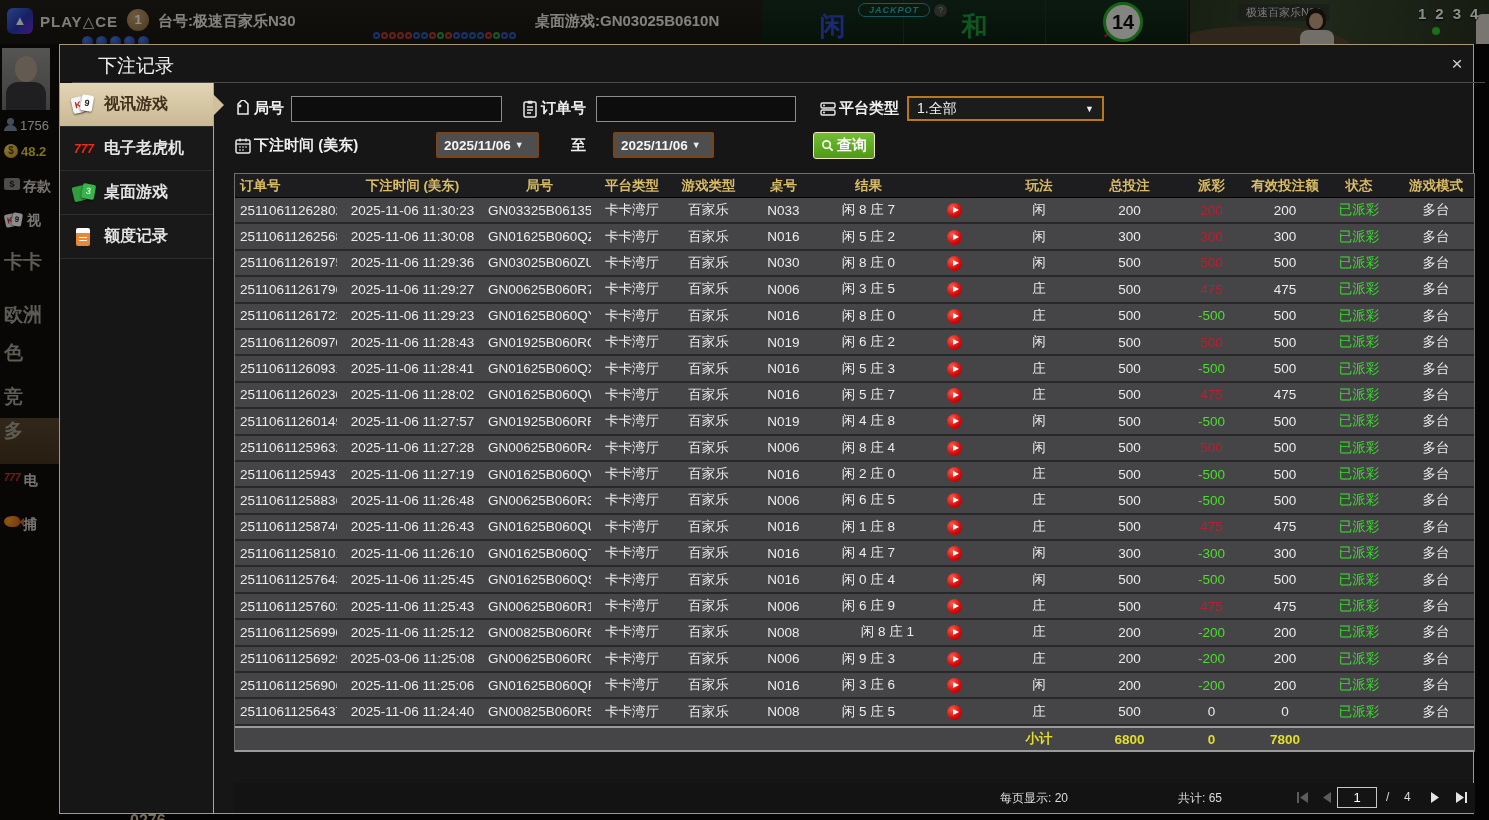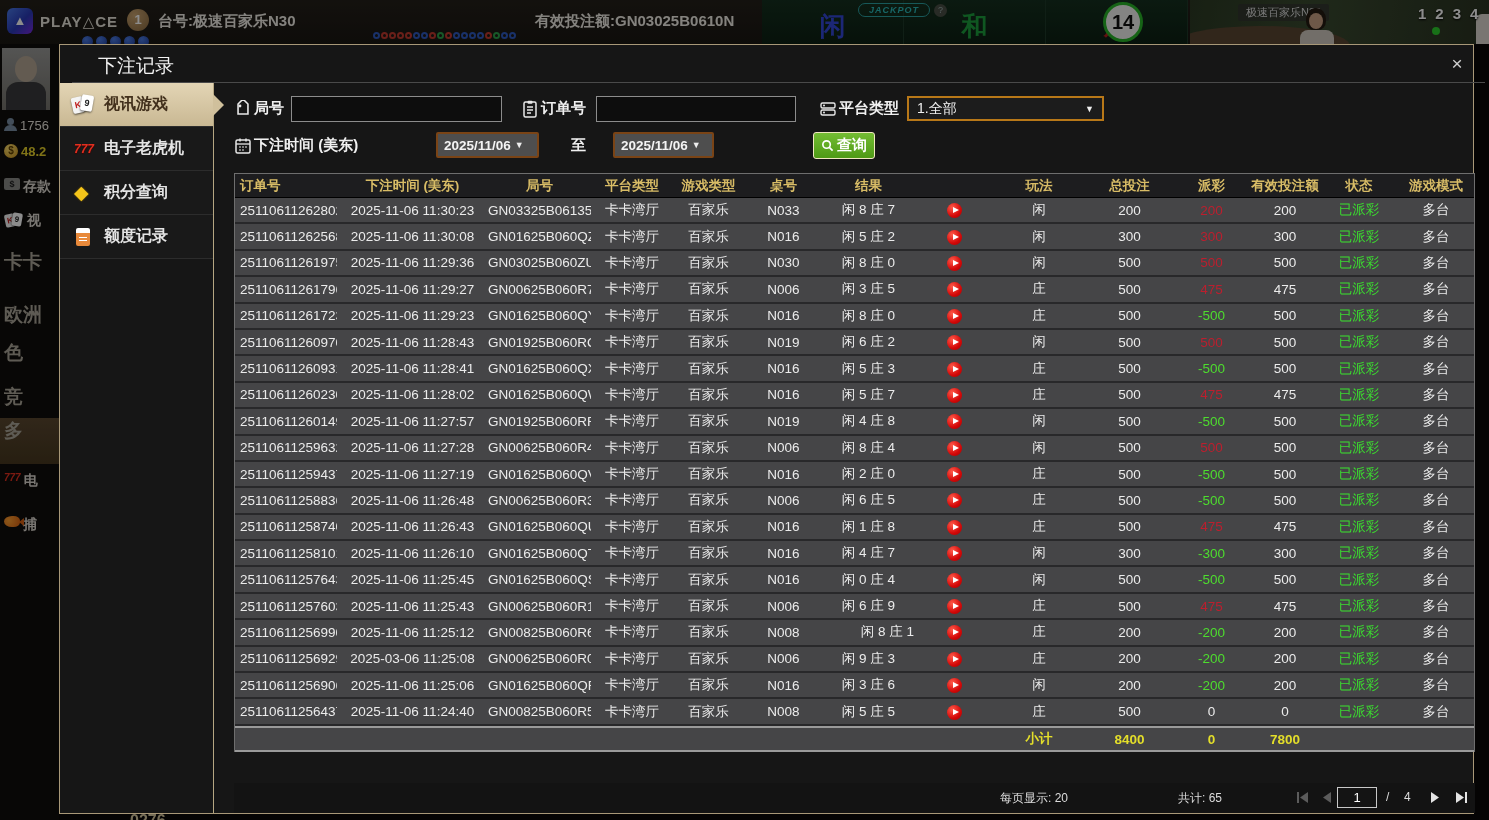--- a/index.html
+++ b/index.html
@@ -126,21 +126,21 @@
 </head>
 <body>
 
 <div class="stage">
 
   <div class="bg-top">
     <div class="logo">▲</div>
     <div class="brand">PLAY△CE</div>
     <div class="badge1">1</div>
     <div class="tbl-label">台号:极速百家乐N30</div>
-    <div class="round-label">有效投注额:GN03025B0610N</div>
+    <div class="round-label">桌面游戏:GN03025B0610N</div>
     <div class="road-tabs">
       <span class="road-tab"></span>
         <span class="road-tab"></span>
         <span class="road-tab"></span>
         <span class="road-tab"></span>
         <span class="road-tab"></span>
     </div>
     <div class="beads">
         <span class="bead blue"></span>
         <span class="bead red"></span>
@@ -241,22 +241,22 @@
     <div class="m-sidebar">
         <div class="tab active">
           <span class="tic tic-cards"></span>
           <span class="tlabel">视讯游戏</span>
         </div>
         <div class="tab">
           <span class="tic tic-slot"></span>
           <span class="tlabel">电子老虎机</span>
         </div>
         <div class="tab">
-          <span class="tic tic-diamond"></span>
-          <span class="tlabel">积分查询</span>
+          <span class="tic tic-green"></span>
+          <span class="tlabel">桌面游戏</span>
         </div>
         <div class="tab">
           <span class="tic tic-doc"></span>
           <span class="tlabel">额度记录</span>
         </div>
       </div>
 
     <div class="m-content">
 
       <div class="filters1">
@@ -652,21 +652,21 @@
           <div class="trow sumrow">
             <div class="cell left" style="width: 102px;"></div>
             <div class="cell" style="width: 151px;"></div>
             <div class="cell" style="width: 103px;"></div>
             <div class="cell" style="width: 82px;"></div>
             <div class="cell" style="width: 71px;"></div>
             <div class="cell" style="width: 79px;"></div>
             <div class="cell" style="width: 91px;"></div>
             <div class="cell" style="width: 80px;"></div>
             <div class="cell" style="width: 90px;">小计</div>
-            <div class="cell" style="width: 91px;">8400</div>
+            <div class="cell" style="width: 91px;">6800</div>
             <div class="cell" style="width: 73px;">0</div>
             <div class="cell" style="width: 74px;">7800</div>
             <div class="cell" style="width: 74px;"></div>
             <div class="cell" style="width: 80px;"></div>
           </div>
         </div>
 
       <div class="pagebar">
         <span class="pg-text" style="left:766px">每页显示: 20</span>
         <span class="pg-text" style="left:944px">共计: 65</span>

